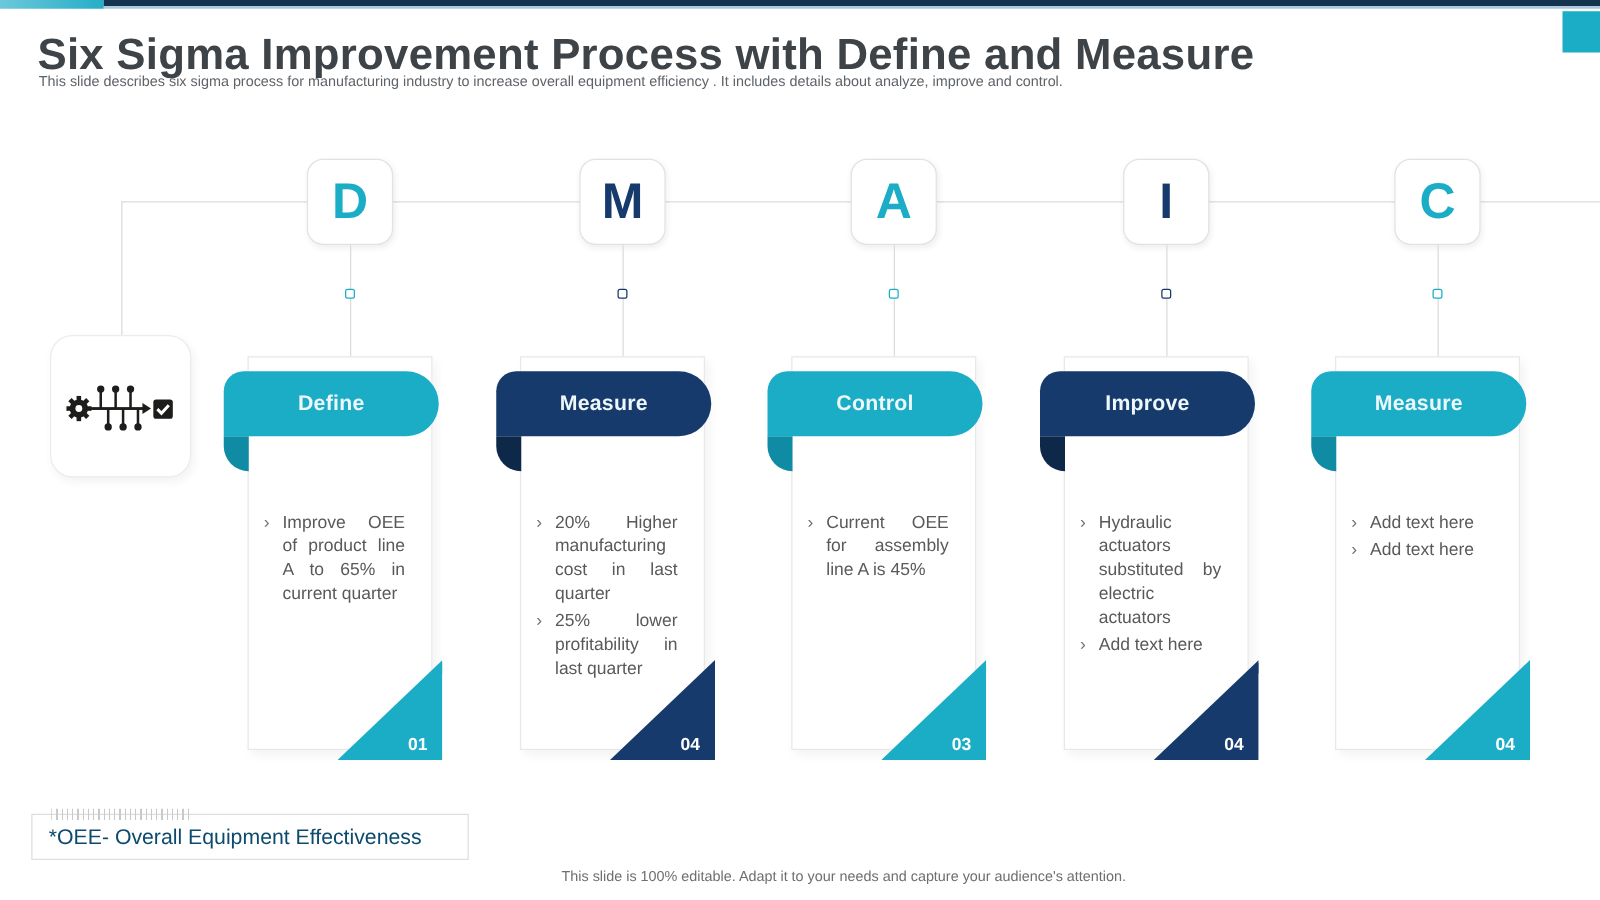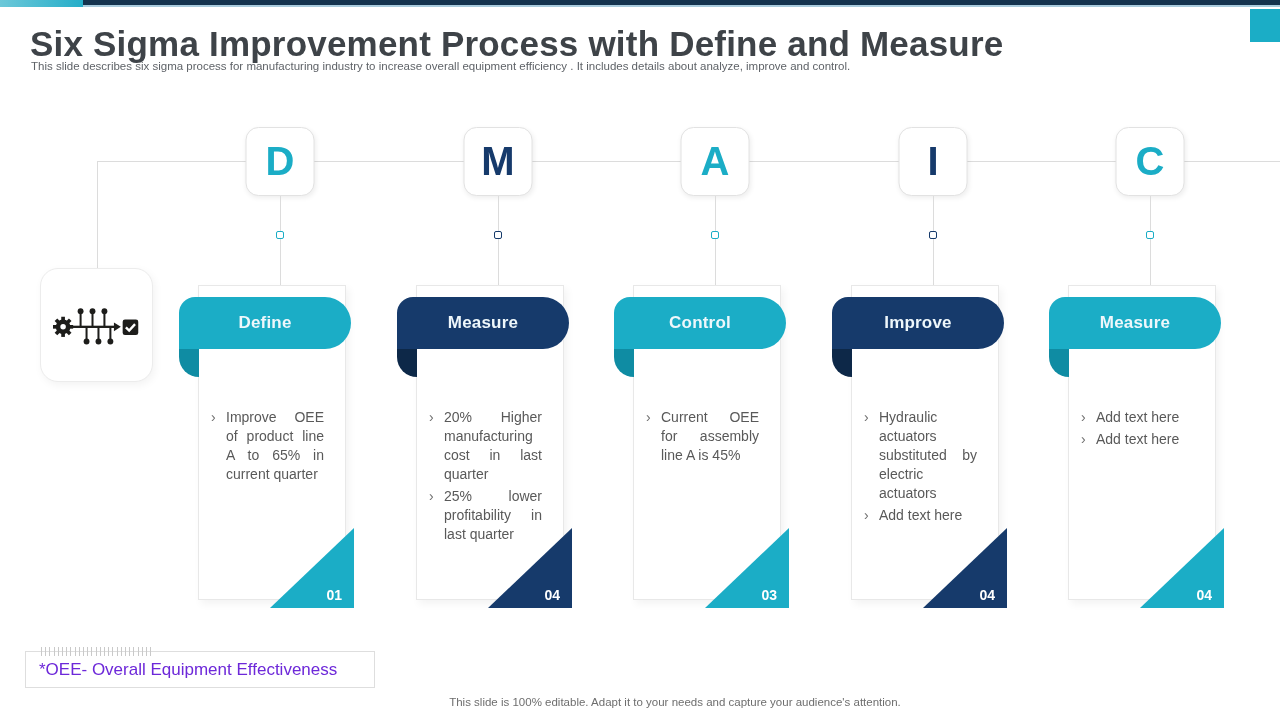--- a/index.html
+++ b/index.html
@@ -63,21 +63,21 @@
   .stage.teal .ribbon, .stage.teal .numtri { background:var(--teal); }
   .stage.teal .fold, .stage.teal .notch { background:var(--teal-dark); }
   .stage.navy .letter { color:var(--navy); }
   .stage.navy .stage-marker { border-color:var(--navy); }
   .stage.navy .ribbon, .stage.navy .numtri { background:var(--navy); }
   .stage.navy .fold, .stage.navy .notch { background:var(--navy-dark); }
 
   
   .footnote-box { position:absolute; left:25px; top:651px; width:350px; height:37px;
     border:1px solid #dedede; background:#fff; display:flex; align-items:center; }
-  .footnote-text { padding-left:13px; font-size:17px; color:#6d28d9; }
+  .footnote-text { padding-left:13px; font-size:17px; color:#0c4a6e; }
   .ticks { position:absolute; left:15px; top:-5px; width:113px; height:9px;
     background:repeating-linear-gradient(90deg,#c9c9c9 0 1px, transparent 1px 4.2px); }
 
   .footer { position:absolute; left:0; right:0; top:696px; text-align:center; padding-left:70px;
     font-size:11.5px; color:#6e6e6e; }
 </style>
 </head>
 <body>
 
 <div class="slide">

